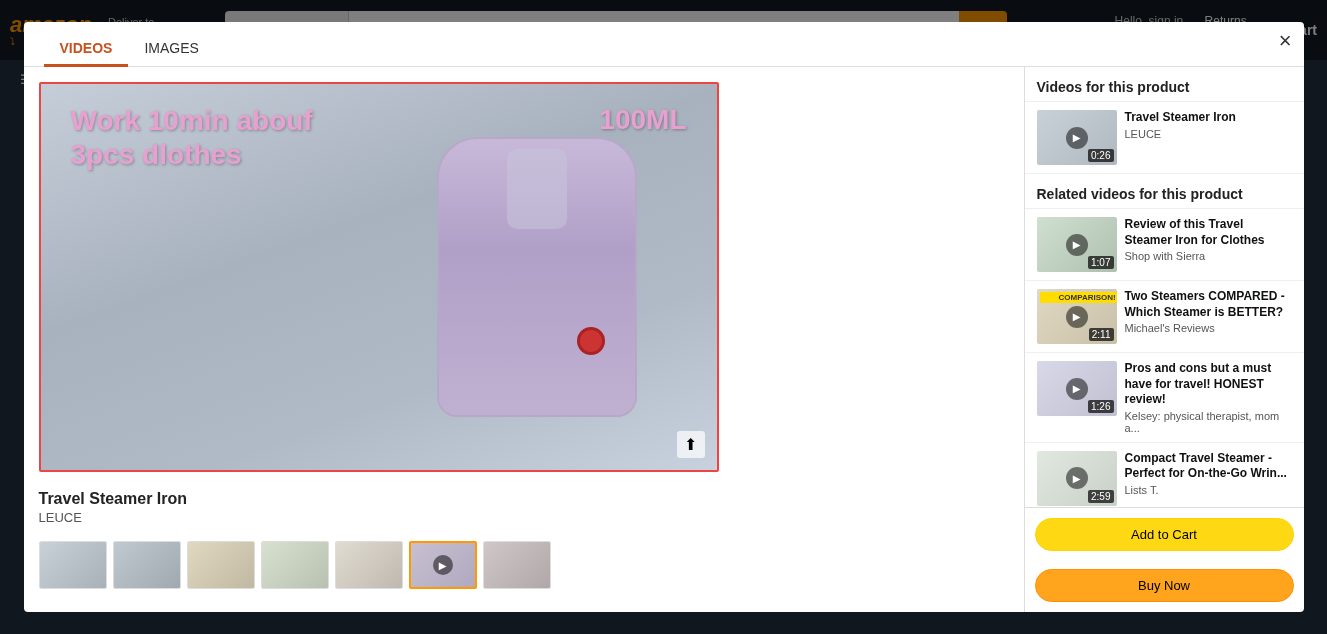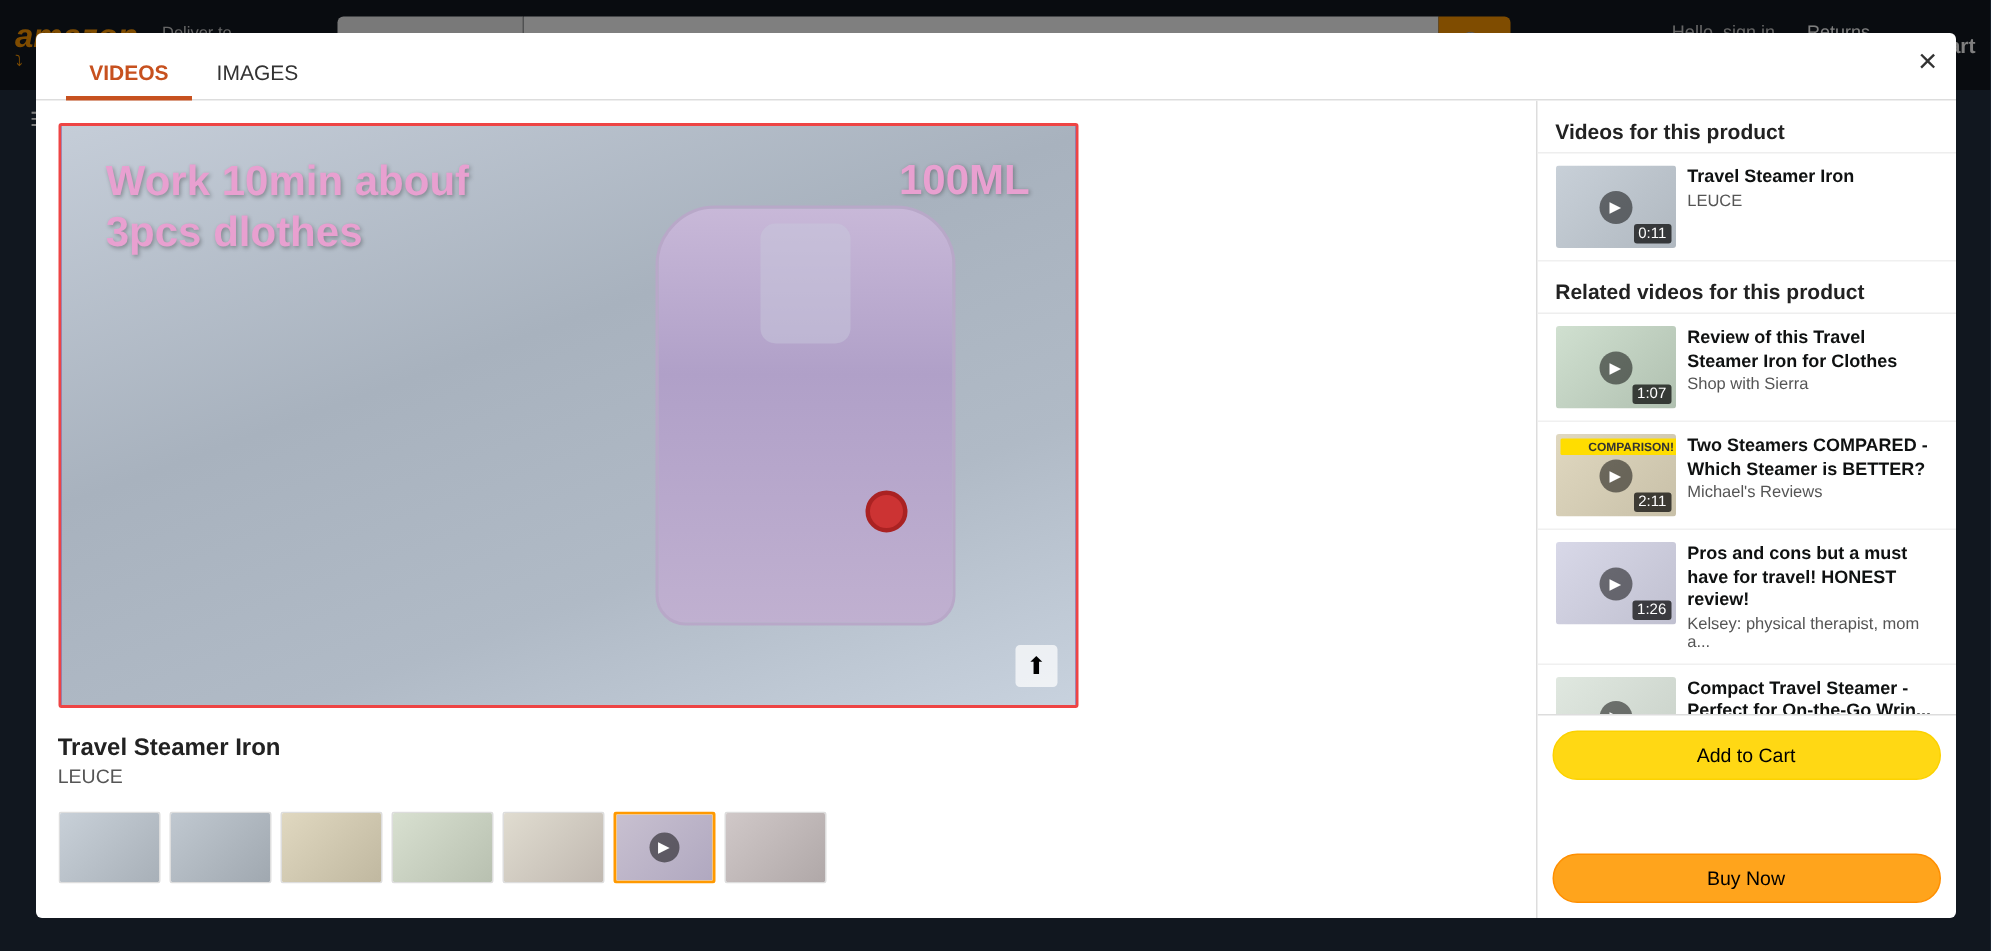--- a/index.html
+++ b/index.html
@@ -164,21 +164,21 @@
     .video-area {
       flex: 1;
       padding: 15px;
       display: flex;
       flex-direction: column;
       overflow: hidden;
     }
     .video-container {
       border: 2px solid #e44;
       border-radius: 2px;
-      background: #1d4ed8;
+      background: #b91c1c;
       position: relative;
       width: 680px;
       height: 390px;
       overflow: hidden;
       cursor: pointer;
     }
     .video-thumbnail {
       width: 100%;
       height: 100%;
       background: linear-gradient(135deg, #d0d8e0 0%, #b8c0cc 50%, #c8d0dc 100%);
@@ -424,21 +424,20 @@
       font-weight: normal;
     }
     .btn-buy-now {
       width: 100%;
       background: #FFA41C;
       border: 1px solid #FF8F00;
       border-radius: 20px;
       padding: 8px;
       font-size: 13px;
       cursor: pointer;
-      margin-top: 31px;
     }
   </style>
 </head>
 <body>
 
 <div class="amazon-header">
   <div class="amazon-logo">
     <span class="logo-text">amazon</span>
     <span class="logo-smile">⤵</span>
   </div>
@@ -557,21 +556,21 @@
 
       <div class="video-sidebar">
         <div class="sidebar-scroll">
 
           <div class="sidebar-section-title">Videos for this product</div>
 
           <div class="sidebar-video-item">
             <div class="sidebar-thumb">
               <div class="sidebar-thumb-inner st-1"></div>
               <div class="sidebar-play-icon">▶</div>
-              <span class="sidebar-duration">0:11</span>
+              <span class="sidebar-duration">0:26</span>
             </div>
             <div class="sidebar-video-info">
               <div class="sidebar-video-title">Travel Steamer Iron</div>
               <div class="sidebar-video-channel">LEUCE</div>
             </div>
           </div>
 
           <div class="sidebar-section-title">Related videos for this product</div>
 
           <div class="sidebar-video-item">

